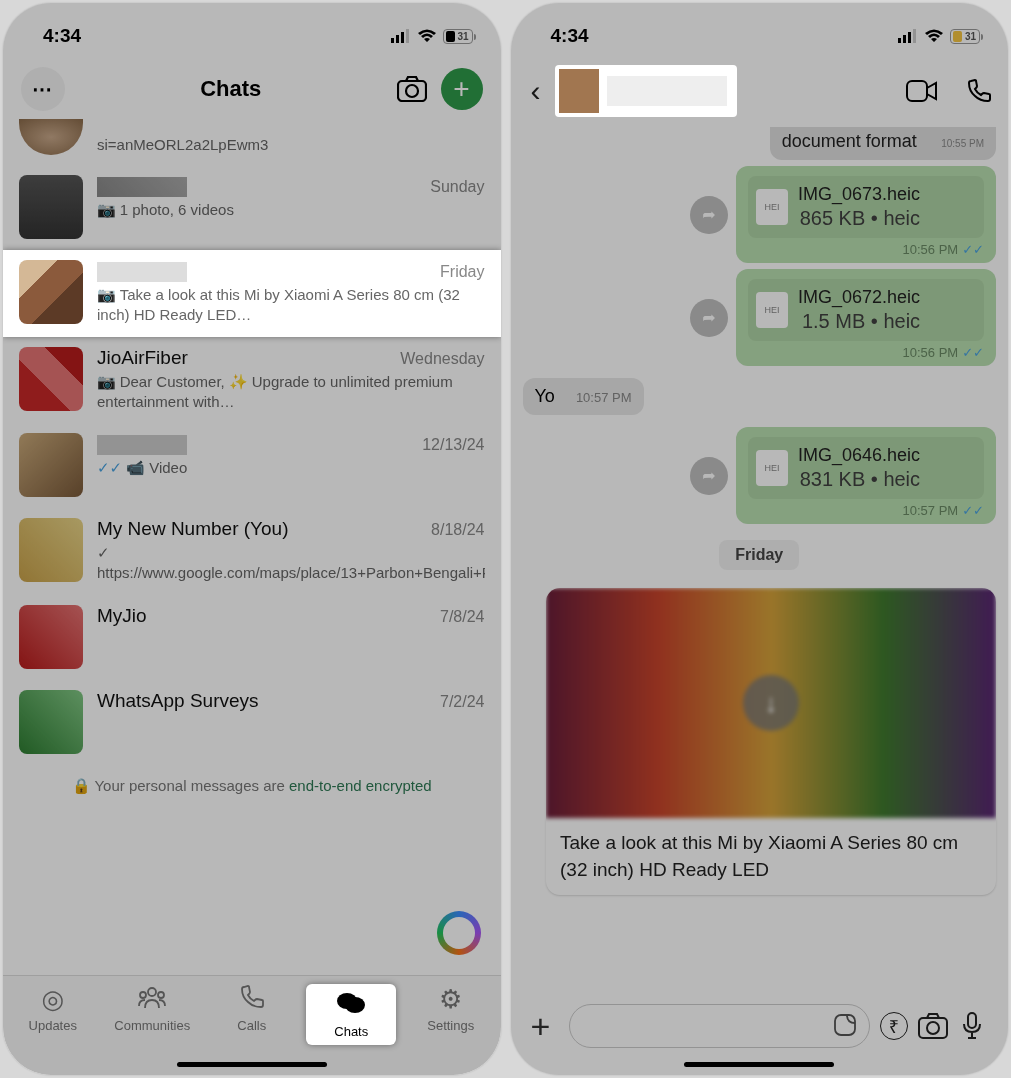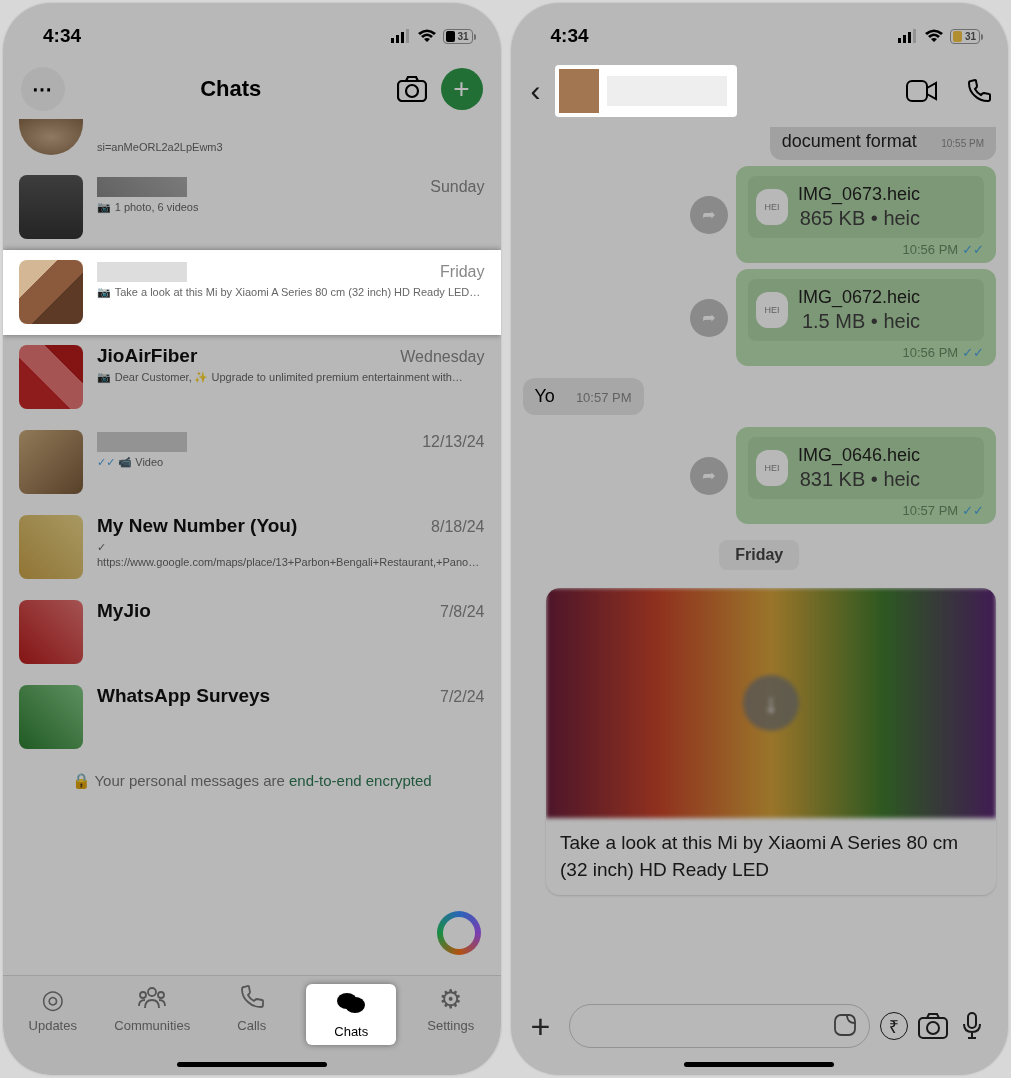--- a/index.html
+++ b/index.html
@@ -18,23 +18,23 @@
   .header-actions{display:flex;gap:14px;align-items:center;}
   .camera-icon{font-size:26px;}
   .add-btn{width:42px;height:42px;border-radius:21px;background:#2e9a4a;color:#fff;display:flex;align-items:center;justify-content:center;font-size:28px;font-weight:300;}
   
   .chat-list{}
   .chat-row{display:flex;padding:10px 16px;gap:14px;border-bottom:1px solid transparent;}
   .avatar{width:64px;height:64px;border-radius:32px;background:#ccc;flex:none;}
   .avatar.sq{border-radius:8px;}
   .chat-body{flex:1;min-width:0;}
   .chat-top{display:flex;justify-content:space-between;align-items:baseline;}
-  .chat-name{font-size:19px;font-weight:700;color:#111;}
+  .chat-name{font-size:19px;font-weight:400;color:#111;}
   .chat-time{font-size:16px;color:#888;}
-  .chat-msg{font-size:11px;color:#666;line-height:1.35;margin-top:3px;overflow:hidden;}
+  .chat-msg{font-size:15px;color:#666;line-height:1.35;margin-top:3px;overflow:hidden;}
   .chat-msg .ico{margin-right:4px;}
   .pixelated{background:linear-gradient(45deg,#888,#aaa);width:90px;height:20px;display:inline-block;vertical-align:middle;}
   .pixelated.av{width:64px;height:64px;}
   
   .encrypted{text-align:center;font-size:15px;color:#777;padding:12px 0 4px;}
   .encrypted .link{color:#2e7a55;}
   .meta-ai{position:absolute;right:20px;bottom:120px;width:44px;height:44px;border-radius:22px;background:conic-gradient(#3a8eff,#a855f7,#f97316,#22c55e,#3a8eff);display:flex;align-items:center;justify-content:center;}
   .meta-ai::after{content:"";width:32px;height:32px;border-radius:16px;background:#fff;}
   
   .tabbar{position:absolute;bottom:0;left:0;right:0;height:100px;background:#f8f8f8;display:flex;justify-content:space-around;align-items:flex-start;padding-top:8px;border-top:1px solid #ddd;}
@@ -50,21 +50,21 @@
   .contact-name{width:120px;height:30px;background:#eee;}
   .hdr-spacer{flex:1;}
   .hdr-ic{font-size:28px;color:#111;margin-left:18px;}
   .conv-body{padding:4px 12px 0;position:relative;height:calc(100% - 160px);}
   .inmsg{background:#e8e8e8;border-radius:12px;padding:8px 12px;display:inline-block;margin:6px 0;font-size:18px;}
   .inmsg .time{font-size:13px;color:#888;margin-left:16px;}
   .day-pill{background:#f2f2f2;border-radius:8px;padding:6px 16px;font-size:16px;font-weight:600;color:#444;display:inline-block;margin:10px auto;}
   .center{text-align:center;}
   .doc-bubble{background:#b9dfb1;border-radius:12px;padding:10px 12px 6px;margin:6px 0 6px auto;width:260px;position:relative;}
   .doc-top{display:flex;gap:10px;align-items:center;background:#aed3a5;border-radius:8px;padding:8px;}
-  .doc-icon{width:32px;height:36px;background:#fff;border-radius:12px;font-size:9px;display:flex;align-items:center;justify-content:center;color:#888;}
+  .doc-icon{width:32px;height:36px;background:#fff;border-radius:4px;font-size:9px;display:flex;align-items:center;justify-content:center;color:#888;}
   .doc-name{font-size:18px;color:#222;}
   .doc-meta{font-size:20px;color:#404040;margin-top:2px;}
   .doc-time{text-align:right;font-size:13px;color:#6a8a65;margin-top:4px;}
   .ticks{color:#4aa3e0;margin-left:4px;}
   .fwd-circle{position:absolute;left:-46px;top:50%;transform:translateY(-50%);width:38px;height:38px;border-radius:19px;background:#bfbfbf;display:flex;align-items:center;justify-content:center;color:#fff;}
   .link-card{background:#fff;border-radius:14px;margin:8px 0 0 auto;width:450px;overflow:hidden;box-shadow:0 1px 2px rgba(0,0,0,.15);}
   .link-img{height:230px;background:linear-gradient(90deg,#6b1e3a 0%,#c8442b 25%,#d6a23a 50%,#3f7a2e 75%,#5a2673 100%);filter:blur(2px);position:relative;}
   .dl-btn{position:absolute;left:50%;top:50%;transform:translate(-50%,-50%);width:56px;height:56px;border-radius:28px;background:rgba(120,120,120,.8);color:#fff;display:flex;align-items:center;justify-content:center;font-size:26px;}
   .link-text{padding:12px 14px;font-size:19px;color:#222;line-height:1.4;}
   

